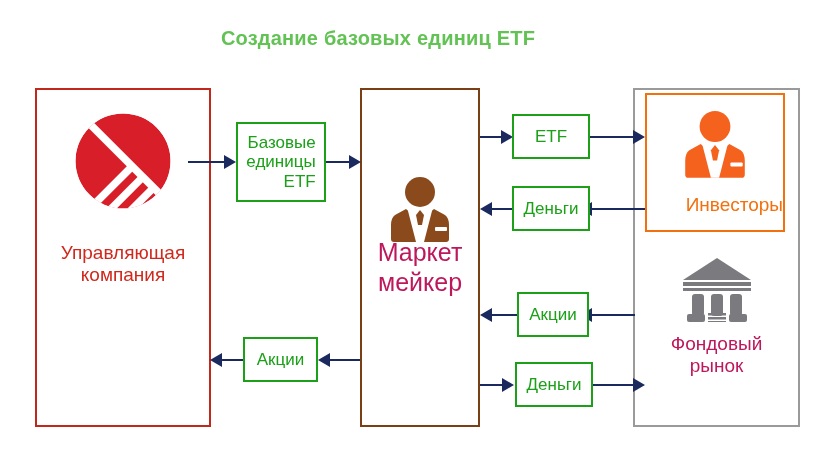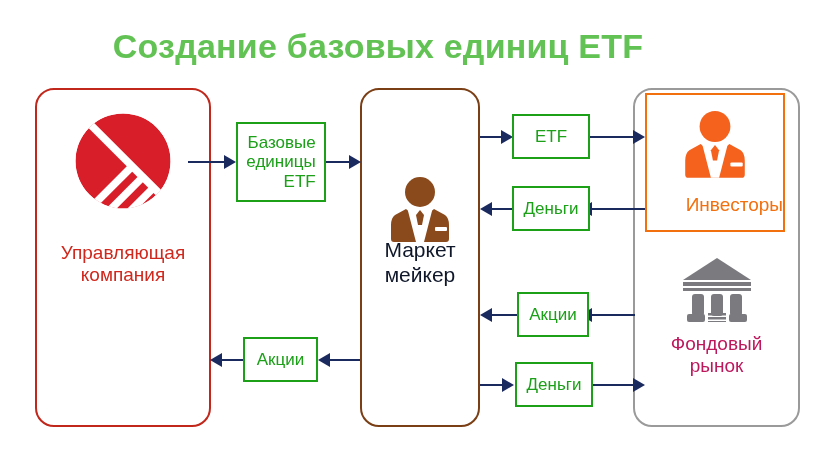--- a/index.html
+++ b/index.html
@@ -16,33 +16,32 @@
     overflow: hidden;
   }
 
   
   #title {
     position: absolute;
     left: 0;
     top: 27px;
     width: 756px;
     text-align: center;
-    font-size: 34px;
+    font-size: 20px;
     font-weight: 600;
     color: #62c254;
     letter-spacing: 0.2px;
     white-space: nowrap;
   }
 
   
   .panel {
     position: absolute;
     box-sizing: border-box;
     background: #ffffff;
-    border-radius: 19px;
   }
   #panel-company {
     left: 35px;  top: 88px;
     width: 176px; height: 339px;
     border: 2px solid #c1271b;
   }
   #panel-maker {
     left: 360px; top: 88px;
     width: 120px; height: 339px;
     border: 2px solid #7b3f16;
@@ -61,22 +60,22 @@
     line-height: 1.18;
     white-space: pre-line;
   }
   #company-label {
     top: 152px;
     font-size: 19px;
     color: #d0281c;
   }
   #maker-label {
     top: 148px;
-    font-size: 21px;
-    color: #0f172a;
+    font-size: 25px;
+    color: #be185d;
   }
   #market-label {
     top: 243px;
     font-size: 19px;
     color: #be185d;
   }
 
   .panel-icon {
     position: absolute;
     left: 50%;

